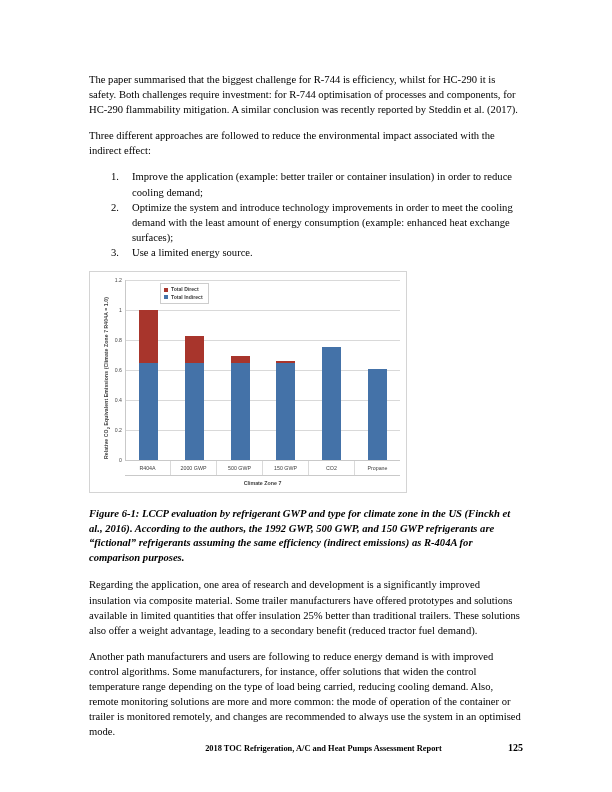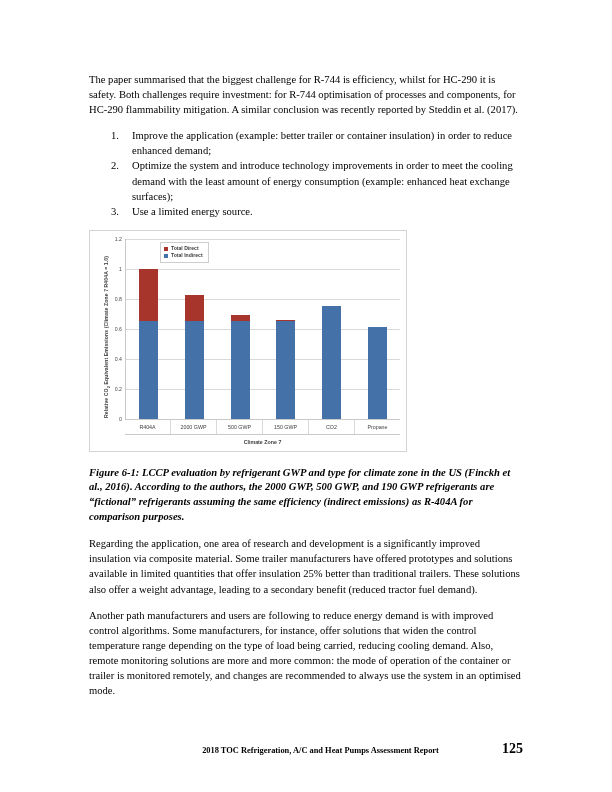--- a/index.html
+++ b/index.html
@@ -187,49 +187,51 @@
     margin:14px 0 12px 0;
     font-size:10.6px;
     line-height:14.6px;
     font-weight:bold;
     font-style:italic;
   }
 
   .footer {
     position:absolute;
     left:89px; right:89px;
-    top:741px;
+    top:722px;
     display:flex;
     align-items:baseline;
   }
   .footer-title {
     flex:1 1 auto;
     text-align:center;
     font-size:8.4px;
     font-weight:bold;
     padding-left:50px;
   }
   .footer-page {
     flex:0 0 auto;
-    font-size:14px;
-    font-weight:bold;
+    font-size:10px;
+    font-weight:bold;
+    margin-top:20px;
   }
 </style>
 </head>
 <body>
 
 <div class="page">
 
   <div class="content">
 
     <p class="body">The paper summarised that the biggest challenge for R-744 is efficiency, whilst for HC-290 it is safety. Both challenges require investment: for R-744 optimisation of processes and components, for HC-290 flammability mitigation. A similar conclusion was recently reported by Steddin et al. (2017).</p>
 
+    <p class="body">Three different approaches are followed to reduce the environmental impact associated with the indirect effect:</p>
 
     <ol class="approach-list">
-      <li>Improve the application (example: better trailer or container insulation) in order to reduce enhanced demand;</li>
+      <li>Improve the application (example: better trailer or container insulation) in order to reduce cooling demand;</li>
       <li>Optimize the system and introduce technology improvements in order to meet the cooling demand with the least amount of energy consumption (example: enhanced heat exchange surfaces);</li>
       <li>Use a limited energy source.</li>
     </ol>
 
     <div class="figure-wrap">
 
       <div class="chart">
 
         <div class="ylabel">
           <span>Relative CO</span><sub>2</sub><span> Equivalent Emissions (Climate Zone 7 R404A = 1.0)</span>
@@ -314,21 +316,21 @@
             <div class="xcell">500 GWP</div>
             <div class="xcell">150 GWP</div>
             <div class="xcell">CO2</div>
             <div class="xcell">Propane</div>
           </div>
 
         <div class="xtitle">Climate Zone 7</div>
 
       </div>
 
-      <p class="caption">Figure 6-1: LCCP evaluation by refrigerant GWP and type for climate zone in the US (Finckh et al., 2016). According to the authors, the 2000 GWP, 500 GWP, and 190 GWP refrigerants are “fictional” refrigerants assuming the same efficiency (indirect emissions) as R-404A for comparison purposes.</p>
+      <p class="caption">Figure 6-1: LCCP evaluation by refrigerant GWP and type for climate zone in the US (Finckh et al., 2016). According to the authors, the 1992 GWP, 500 GWP, and 150 GWP refrigerants are “fictional” refrigerants assuming the same efficiency (indirect emissions) as R-404A for comparison purposes.</p>
     </div>
 
     <p class="body">Regarding the application, one area of research and development is a significantly improved insulation via composite material. Some trailer manufacturers have offered prototypes and solutions available in limited quantities that offer insulation 25% better than traditional trailers. These solutions also offer a weight advantage, leading to a secondary benefit (reduced tractor fuel demand).</p>
     <p class="body">Another path manufacturers and users are following to reduce energy demand is with improved control algorithms. Some manufacturers, for instance, offer solutions that widen the control temperature range depending on the type of load being carried, reducing cooling demand. Also, remote monitoring solutions are more and more common: the mode of operation of the container or trailer is monitored remotely, and changes are recommended to always use the system in an optimised mode.</p>
 
   </div>
 
   <div class="footer">
     <span class="footer-title">2018 TOC Refrigeration, A/C and Heat Pumps Assessment Report</span>
     <span class="footer-page">125</span>

